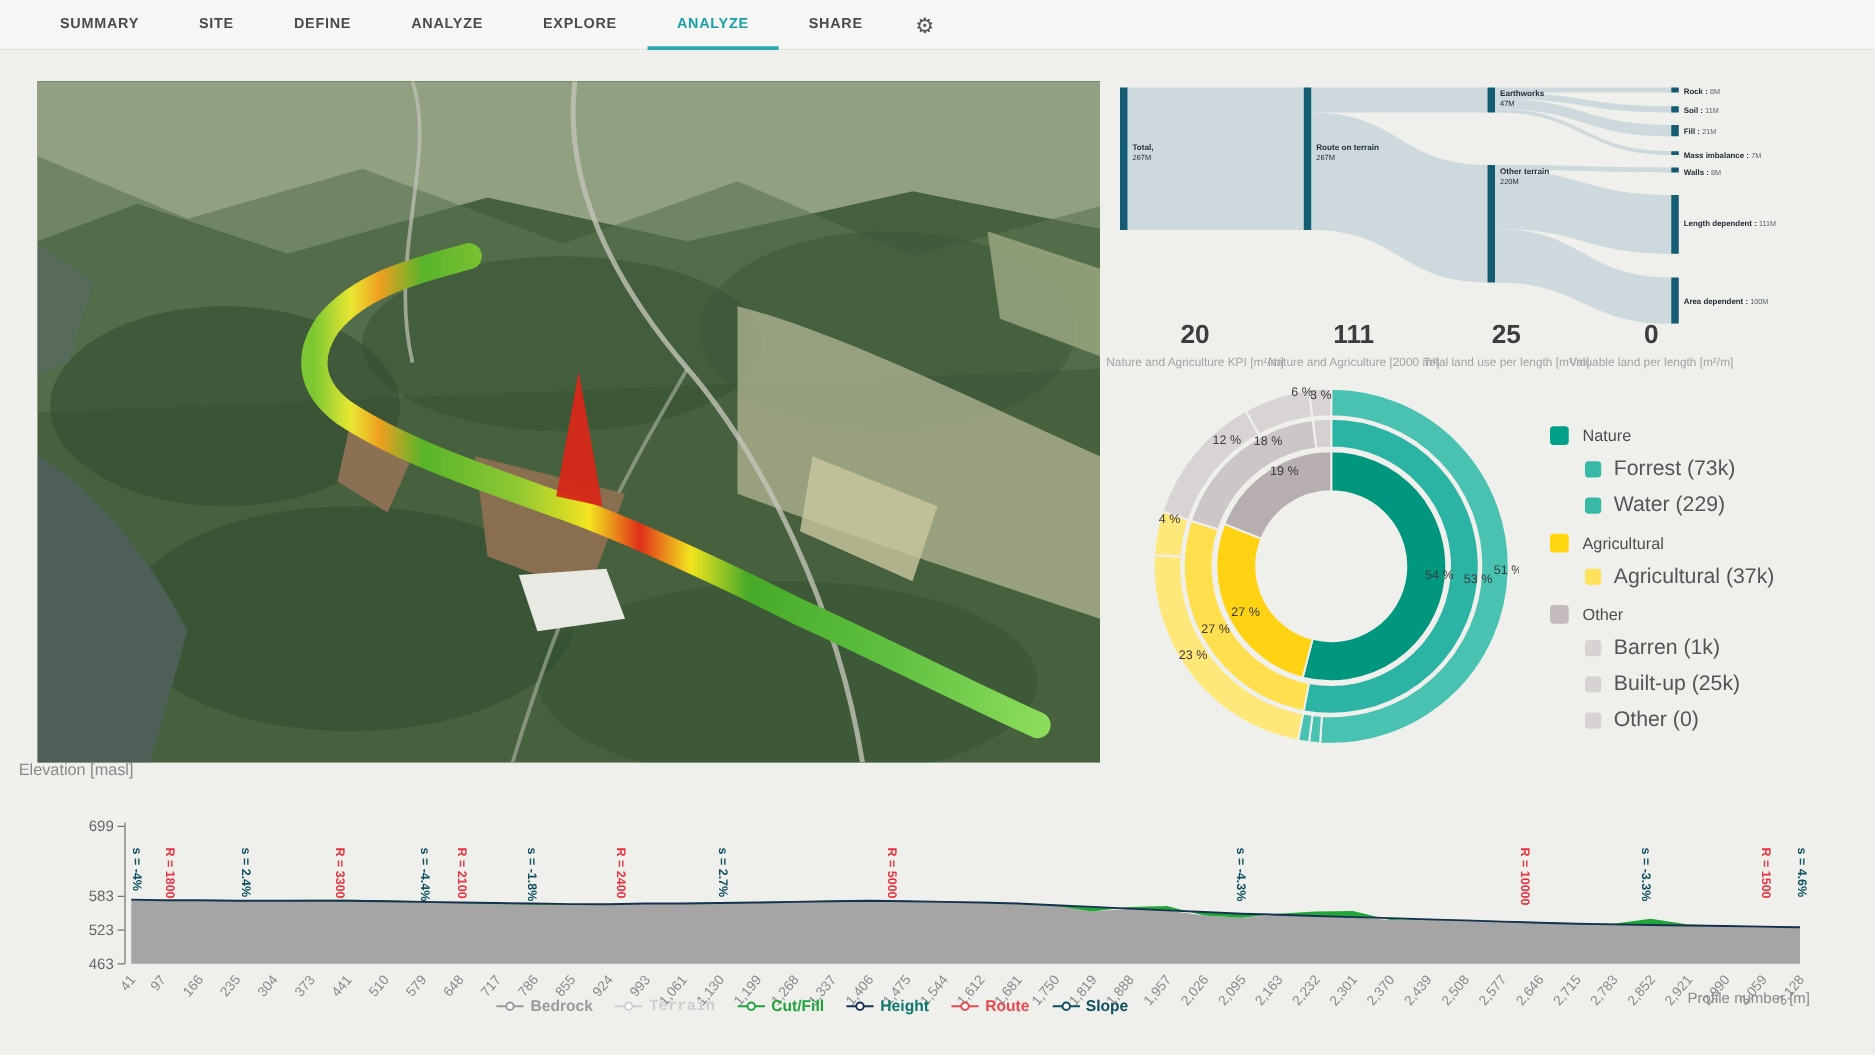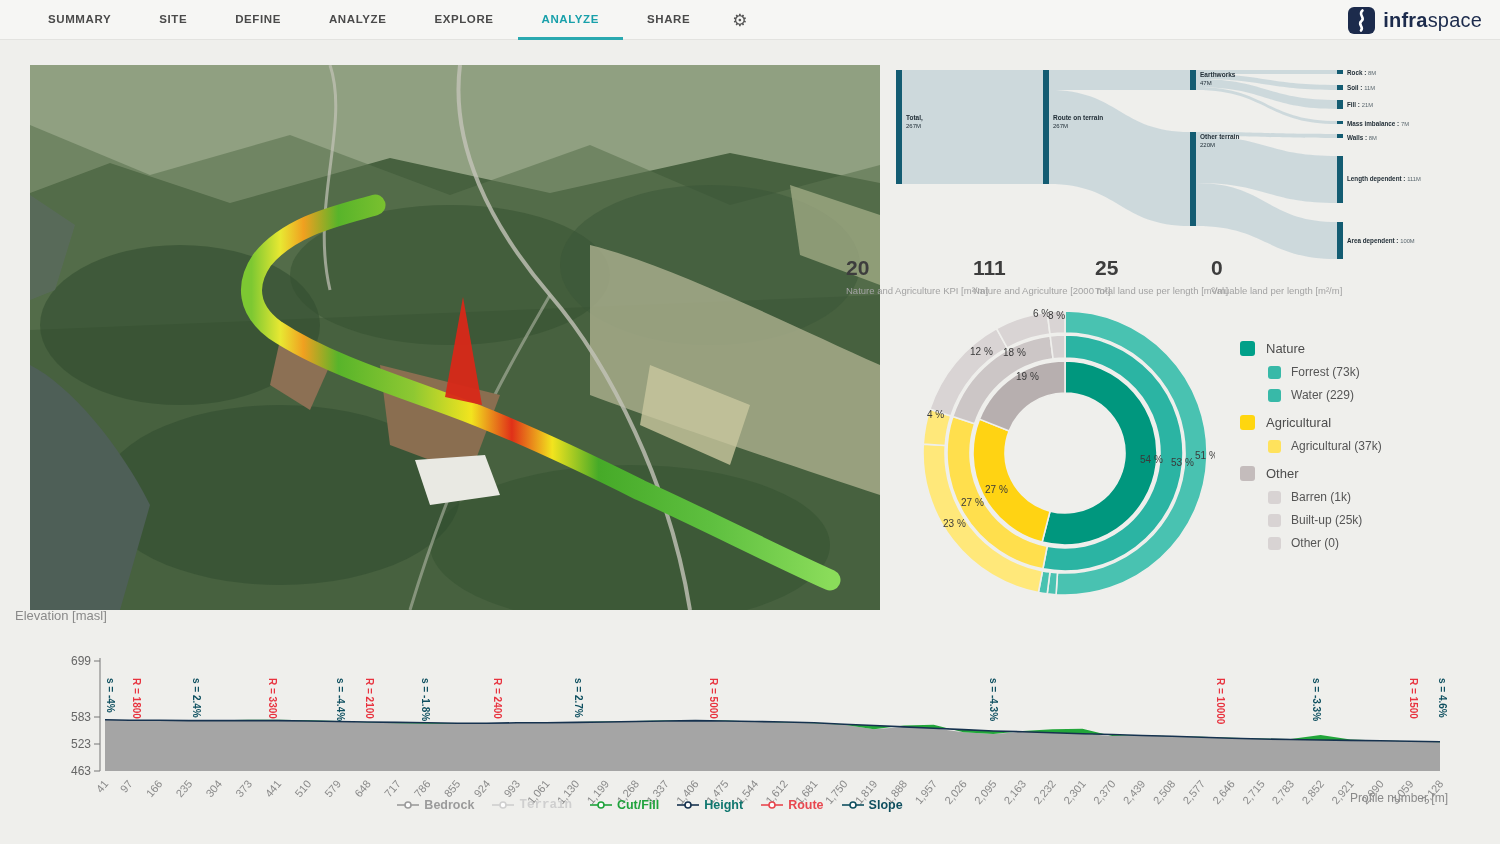--- a/index.html
+++ b/index.html
@@ -20,37 +20,37 @@
 
   
   .map-panel { position:absolute; left:30px; top:65px; width:850px; height:545px;
     overflow:hidden; background:#47613f; }
 
   
   .sankey-wrap { position:absolute; left:890px; top:64px; width:580px; height:195px; }
   .sankey-wrap text { fill:#1d2a33; }
 
   
-  .kpi { position:absolute; text-align:left; }
+  .kpi { position:absolute; text-align:center; }
   .kpi .v { font-size:21px; font-weight:700; color:#3d3d3d; }
   .kpi .l { font-size:9.5px; color:#a3a3a3; margin-top:5px; white-space:nowrap; }
 
   
   .donut-wrap { position:absolute; left:915px; top:303px; width:300px; height:300px; }
   .donut-wrap text { font-size:10px; fill:#3a3a3a; }
 
   
   .lu-legend { position:absolute; left:1240px; top:341px; width:230px; }
   .lu-group { margin-bottom:13px; }
   .lu-row { display:flex; align-items:center; gap:11px; margin-bottom:9px; }
   .lu-row.child { margin-left:28px; gap:10px; margin-bottom:9px; }
   .lu-swatch { width:15px; height:15px; border-radius:3px; flex:0 0 auto; }
   .lu-row.child .lu-swatch { width:13px; height:13px; }
   .lu-label { font-size:13px; color:#4d4d4d; }
-  .lu-row.child .lu-label { font-size:12px; color:#555; }
+  .lu-row.child .lu-label { font-size:17px; color:#555; }
 
   
   .elev-title { position:absolute; left:15px; top:608px; font-size:13px; color:#8a8a8a; }
   .elev-svg { position:absolute; left:0; top:634px; }
   .elev-legend { position:absolute; left:0; top:798px; width:1300px;
     display:flex; justify-content:center; gap:18px; align-items:center; }
   .el-item { display:flex; align-items:center; gap:5px; font-size:12.5px; font-weight:700; }
   .xaxis-label { position:absolute; right:52px; top:791px; font-size:12px; color:#8a8a8a; }
 </style>
 </head>
@@ -59,27 +59,20 @@
 <div class="navbar">
   <div class="nav-tabs">
     <div class="tab">SUMMARY</div>
     <div class="tab">SITE</div>
     <div class="tab">DEFINE</div>
     <div class="tab">ANALYZE</div>
     <div class="tab">EXPLORE</div>
     <div class="tab active">ANALYZE</div>
     <div class="tab">SHARE</div>
     <div class="gear">⚙</div>
-  </div>
-  <div class="logo">
-    <svg width="27" height="27" viewBox="0 0 27 27">
-      <rect x="0" y="0" width="27" height="27" rx="6" fill="#1c2b4c"></rect>
-      <path d="M14.5,3.5 C9.5,8 18,10.5 13.5,14 C9,17.5 16.5,20 13,23.5" stroke="#ffffff" stroke-width="2.6" fill="none" stroke-linecap="round"></path>
-    </svg>
-    <div class="logo-text"><b>infra</b><span>space</span></div>
   </div>
 </div>
 
 <div class="map-panel">
   <svg width="850" height="545" viewBox="0 0 850 545">
     <defs>
       <linearGradient id="routeGrad" x1="0" y1="0" x2="1" y2="0">
         <stop offset="0" stop-color="#7dc832"></stop>
         <stop offset="0.05" stop-color="#e8e832"></stop>
         <stop offset="0.09" stop-color="#f0a020"></stop>

